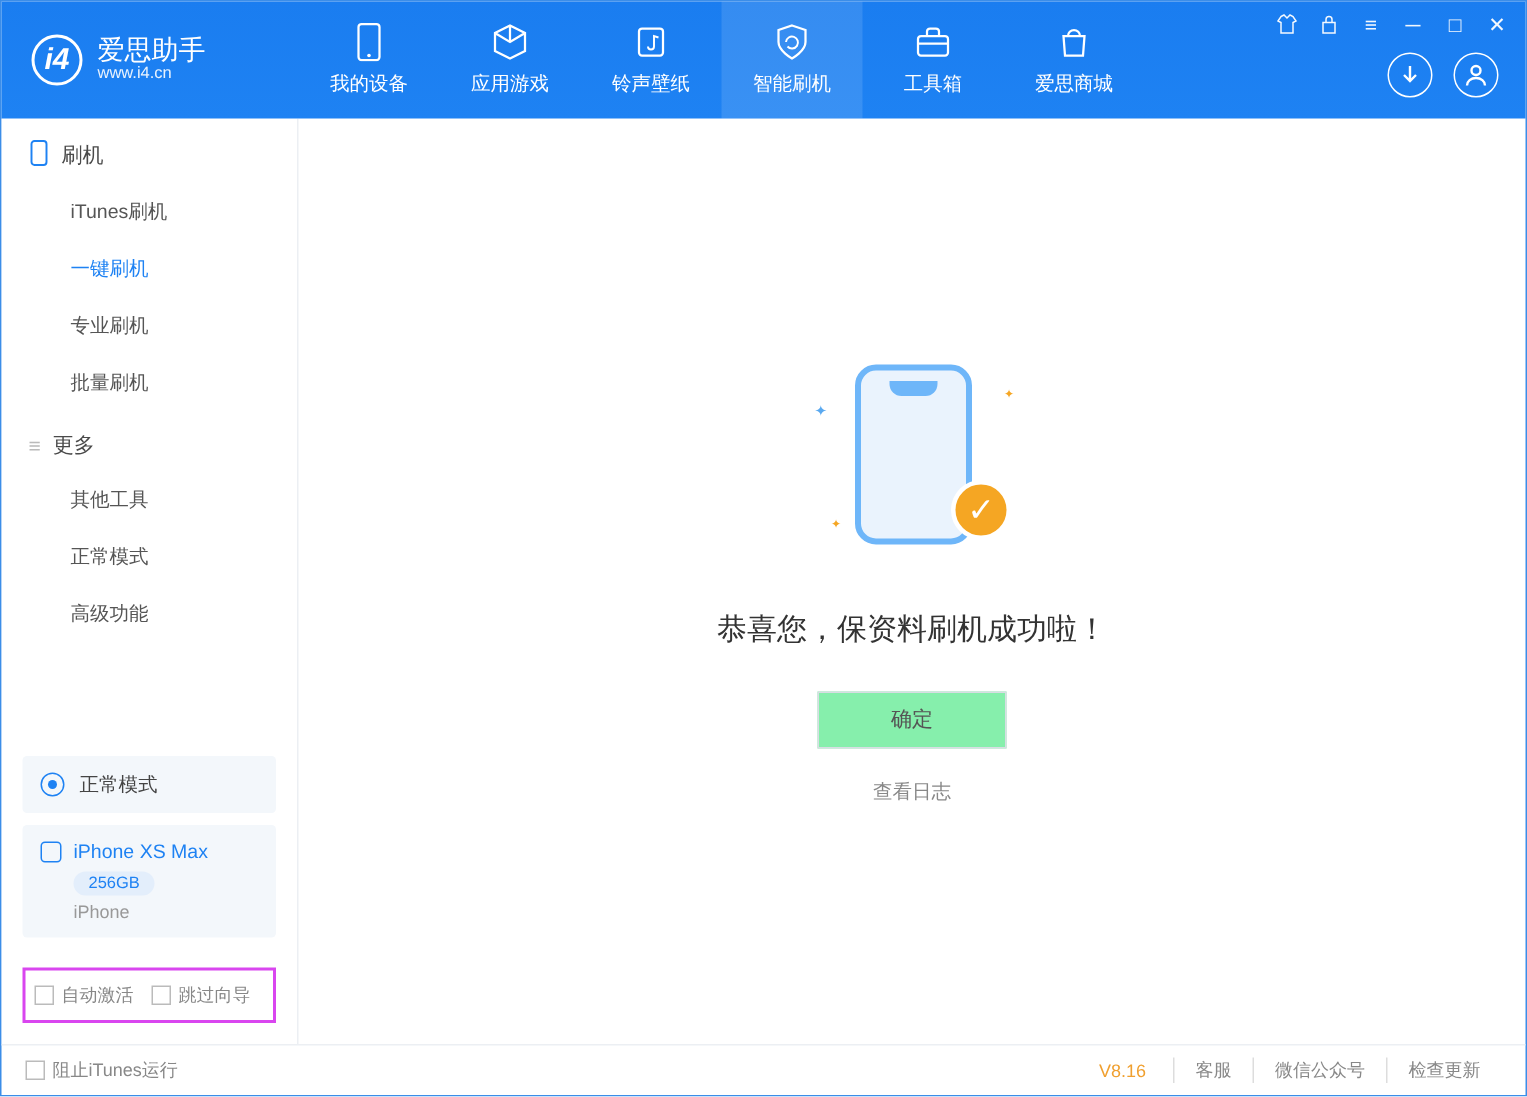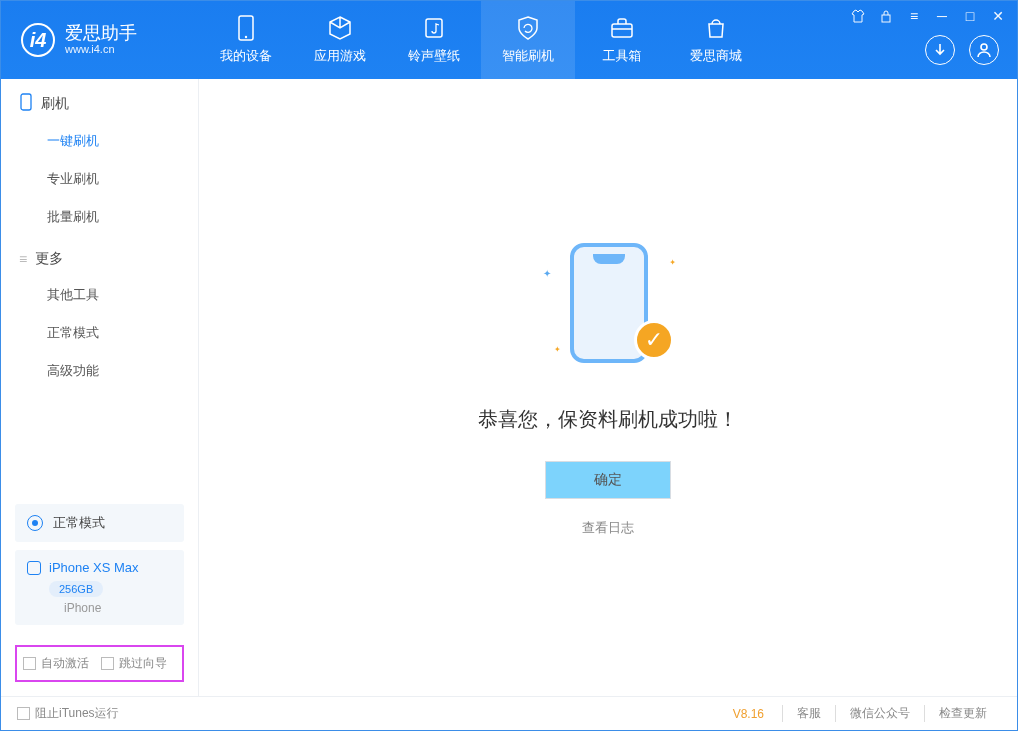--- a/index.html
+++ b/index.html
@@ -27,35 +27,35 @@
 .side-item { padding: 10px 18px 10px 46px; font-size: 13px; color: #555; cursor: pointer; }
 .side-item.active { color: #1e82f3; }
 .side-spacer { flex: 1; }
 .mode-box { margin: 8px 14px; background: #f3f7fb; border-radius: 3px; padding: 10px 12px; display: flex; align-items: center; font-size: 13px; color: #444; }
 .mode-box .blue-dot { width: 16px; height: 16px; border: 1.5px solid #1e82f3; border-radius: 50%; margin-right: 10px; position: relative; }
 .mode-box .blue-dot::after { content: ''; position: absolute; width: 6px; height: 6px; background: #1e82f3; border-radius: 50%; top: 3.5px; left: 3.5px; }
 .device-box { margin: 0 14px 10px; background: #f3f7fb; border-radius: 3px; padding: 10px 12px; }
 .device-box .dev-row { display: flex; align-items: center; color: #1e82f3; font-size: 13px; font-weight: 500; }
 .device-box .dev-row .phone-ic { width: 14px; height: 14px; border: 1.5px solid #1e82f3; border-radius: 3px; margin-right: 8px; }
 .device-box .storage-pill { display: inline-block; background: #e3eefb; color: #1e82f3; border-radius: 10px; padding: 2px 10px; font-size: 11px; margin: 6px 0 0 22px; }
-.device-box .dev-type { font-size: 12px; color: #999; margin: 4px 0 0 37px; }
+.device-box .dev-type { font-size: 12px; color: #999; margin: 4px 0 0 22px; }
 .checkbox-row { margin: 10px 14px 14px; border: 2px solid #d946ef; padding: 8px 6px; display: flex; gap: 12px; align-items: center; }
 .cb { display: flex; align-items: center; font-size: 12px; color: #888; cursor: pointer; }
 .cb-box { width: 13px; height: 13px; border: 1px solid #bbb; margin-right: 5px; }
 .main-content { flex: 1; display: flex; flex-direction: column; align-items: center; justify-content: center; position: relative; }
 .success-illustration { position: relative; width: 140px; height: 140px; margin-bottom: 28px; }
 .phone-outline { width: 78px; height: 120px; border: 4px solid #6eb6f9; border-radius: 14px; background: #eaf3fd; position: absolute; left: 32px; top: 5px; }
 .phone-outline::before { content: ''; position: absolute; top: 7px; left: 50%; transform: translateX(-50%); width: 32px; height: 10px; background: #6eb6f9; border-radius: 0 0 8px 8px; }
 .checkmark-badge { position: absolute; right: 4px; bottom: 18px; width: 40px; height: 40px; background: #f5a623; border-radius: 50%; display: flex; align-items: center; justify-content: center; color: #fff; font-size: 22px; border: 3px solid #fff; }
 .sparkle { position: absolute; color: #f5a623; font-size: 10px; }
 .sparkle.s1 { left: 5px; top: 30px; color: #5aa9f0; }
 .sparkle.s2 { right: 2px; top: 20px; color: #f5a623; font-size: 8px; }
 .sparkle.s3 { left: 16px; bottom: 24px; color: #f5a623; font-size: 8px; }
 .success-title { font-size: 20px; color: #333; margin-bottom: 28px; }
-.ok-button { border: 1px solid #d8dde3; background: #7dd3fc; padding: 9px 48px; font-size: 14px; color: #555; cursor: pointer; margin-bottom: 20px; }
+.ok-button { border: 1px solid #d8dde3; background: #86efac; padding: 9px 48px; font-size: 14px; color: #555; cursor: pointer; margin-bottom: 20px; }
 .log-link { font-size: 13px; color: #888; cursor: pointer; text-decoration: none; }
 .statusbar { height: 34px; border-top: 1px solid #eceff3; display: flex; align-items: center; padding: 0 16px; font-size: 12px; color: #888; }
 .statusbar .left { display: flex; align-items: center; }
 .statusbar .right { margin-left: auto; display: flex; align-items: center; gap: 0; justify-content: center; }
 .statusbar .version { color: #f0a030; margin-right: 18px; }
 .statusbar .slink { color: #888; cursor: pointer; padding: 0 14px; border-left: 1px solid #ddd; }
 .statusbar .slink:first-of-type { border-left: 1px solid #ddd; }
 </style>
 </head>
 <body>
@@ -159,20 +159,21 @@
   </div>
 
   <div class="body-area">
     <div class="sidebar">
       <div class="side-section-header">
         <span class="hicon"><svg width="14" height="18" viewBox="0 0 14 18">
               <rect x="2" y="1" width="10" height="16" rx="2" fill="none" stroke="#1e82f3" stroke-width="1.3"></rect>
             </svg></span>
         <span>刷机</span>
       </div>
+      <div class="side-item">iTunes刷机</div>
       <div class="side-item active">一键刷机</div>
       <div class="side-item">专业刷机</div>
       <div class="side-item">批量刷机</div>
 
       <div class="side-section-header">
         <span class="hicon" style="color:#bbb;">≡</span>
         <span>更多</span>
       </div>
       <div class="side-item">其他工具</div>
       <div class="side-item">正常模式</div>

